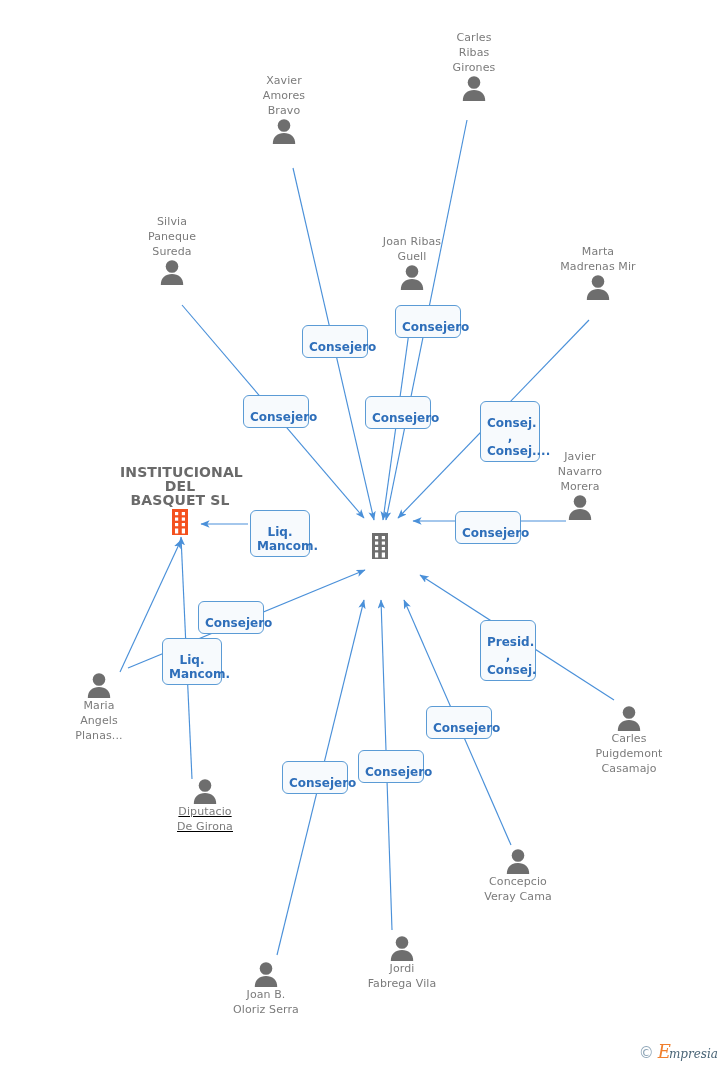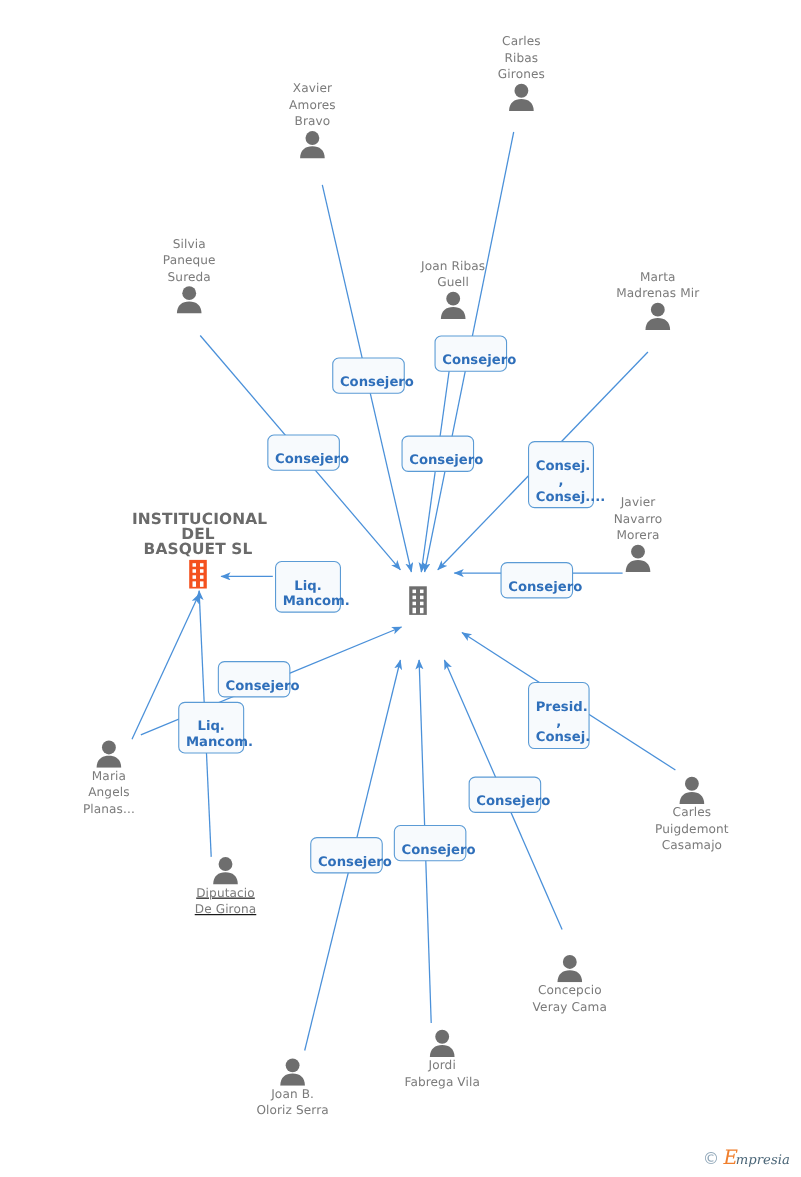--- a/index.html
+++ b/index.html
@@ -237,21 +237,21 @@
   <div class="node" style="left:629px; top:705px;">
     <svg class="person-icon" width="28" height="26" viewBox="0 0 28 26">
       <circle cx="14" cy="7.5" r="6.3" fill="#6e6e6e"></circle>
       <path d="M2.8,26 C2.8,18.4 7.6,15 14,15 C20.4,15 25.2,18.4 25.2,26 Z" fill="#6e6e6e"></path>
     </svg>
     <div class="node-label">Carles
 Puigdemont
 Casamajo</div>
   </div>
 
-  <div class="node" style="left:518px; top:867px;">
+  <div class="node" style="left:518px; top:848px;">
     <svg class="person-icon" width="28" height="26" viewBox="0 0 28 26">
       <circle cx="14" cy="7.5" r="6.3" fill="#6e6e6e"></circle>
       <path d="M2.8,26 C2.8,18.4 7.6,15 14,15 C20.4,15 25.2,18.4 25.2,26 Z" fill="#6e6e6e"></path>
     </svg>
     <div class="node-label">Concepcio
 Veray Cama</div>
   </div>
 
   <div class="node" style="left:402px; top:935px;">
     <svg class="person-icon" width="28" height="26" viewBox="0 0 28 26">

